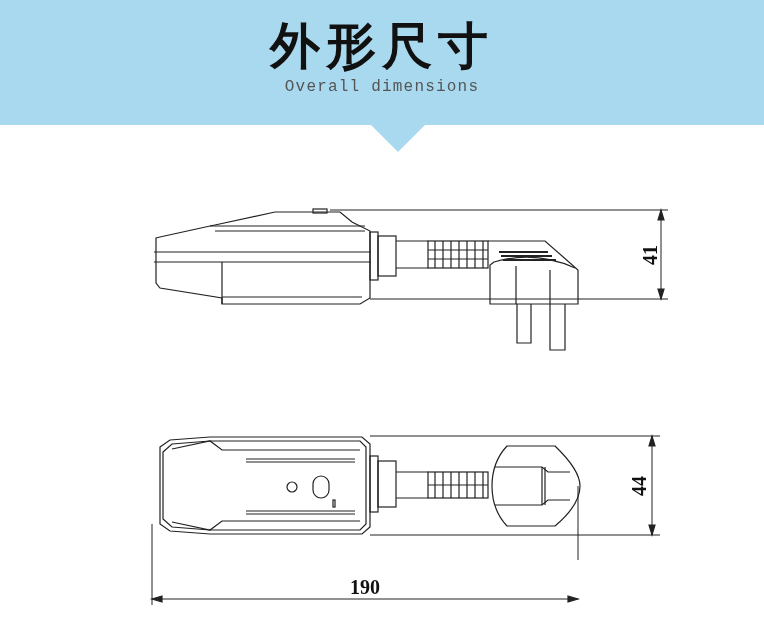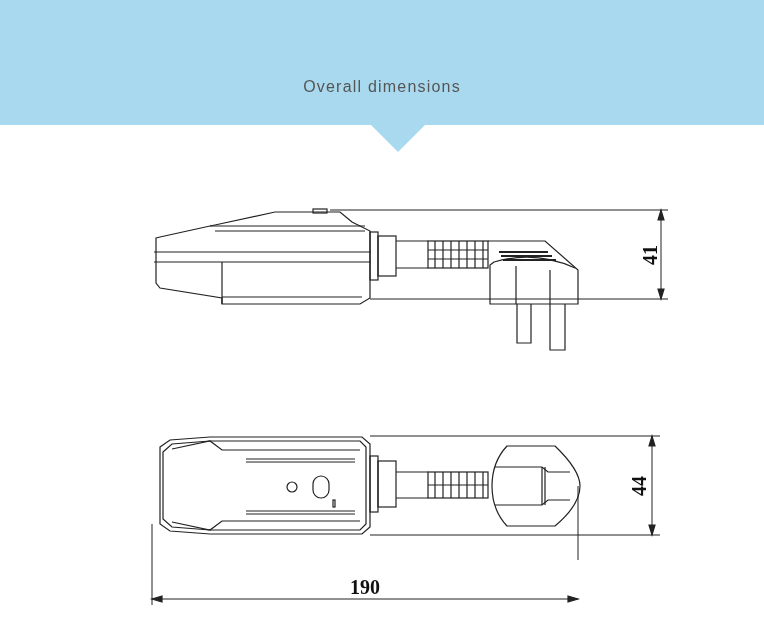--- a/index.html
+++ b/index.html
@@ -4,28 +4,29 @@
 <style>
   html, body { margin: 0; padding: 0; background: #ffffff; }
   body { width: 764px; height: 630px; position: relative; overflow: hidden; font-family: "DejaVu Sans", sans-serif; }
   .header { position: absolute; left: 0; top: 0; width: 764px; height: 125px; background: #a9d9ef; }
   .notch { position: absolute; left: 370px; top: 124px; width: 0; height: 0;
            border-left: 28px solid transparent; border-right: 28px solid transparent;
            border-top: 28px solid #a9d9ef; }
   .title { position: absolute; left: 0; width: 764px; top: 16px; text-align: center;
            font-size: 50px; font-weight: bold; color: #111111; letter-spacing: 6px; line-height: 60px; }
   .subtitle { position: absolute; left: 0; width: 764px; top: 78px; text-align: center;
-              font-family: Liberation Sans, sans-serif; font-size: 16px; color: #555555; letter-spacing: 1.2px; }
+              font-family: Liberation Mono, monospace; font-size: 16px; color: #555555; letter-spacing: 1.2px; }
   svg.drawing { position: absolute; left: 0; top: 0; }
   .dimtext { font-family: "Liberation Serif", serif; font-weight: bold; fill: #111; }
 </style>
 </head>
 <body>
 
 <div class="header">
+  <div class="title">外形尺寸</div>
   <div class="subtitle">Overall dimensions</div>
 </div>
 <div class="notch"></div>
 
 <svg class="drawing" width="764" height="630" viewBox="0 0 764 630" fill="none" stroke="#222" stroke-width="1.2">
 
   <g>
 
     <path d="M156,238 L160,237 L210,226 L215,225 L275,212 L340,212 L352,222 L370,231 L370,298 L360,304 L222,304 L222,298 L160,288 L156,283 Z"></path>
 

